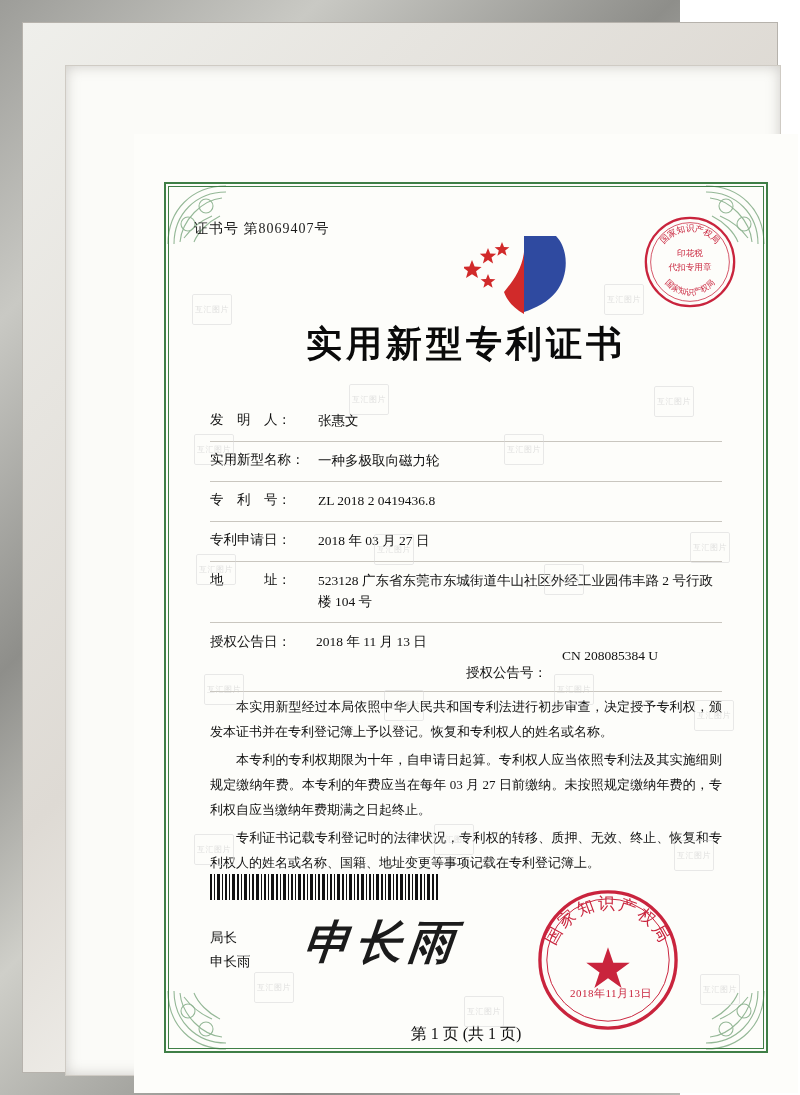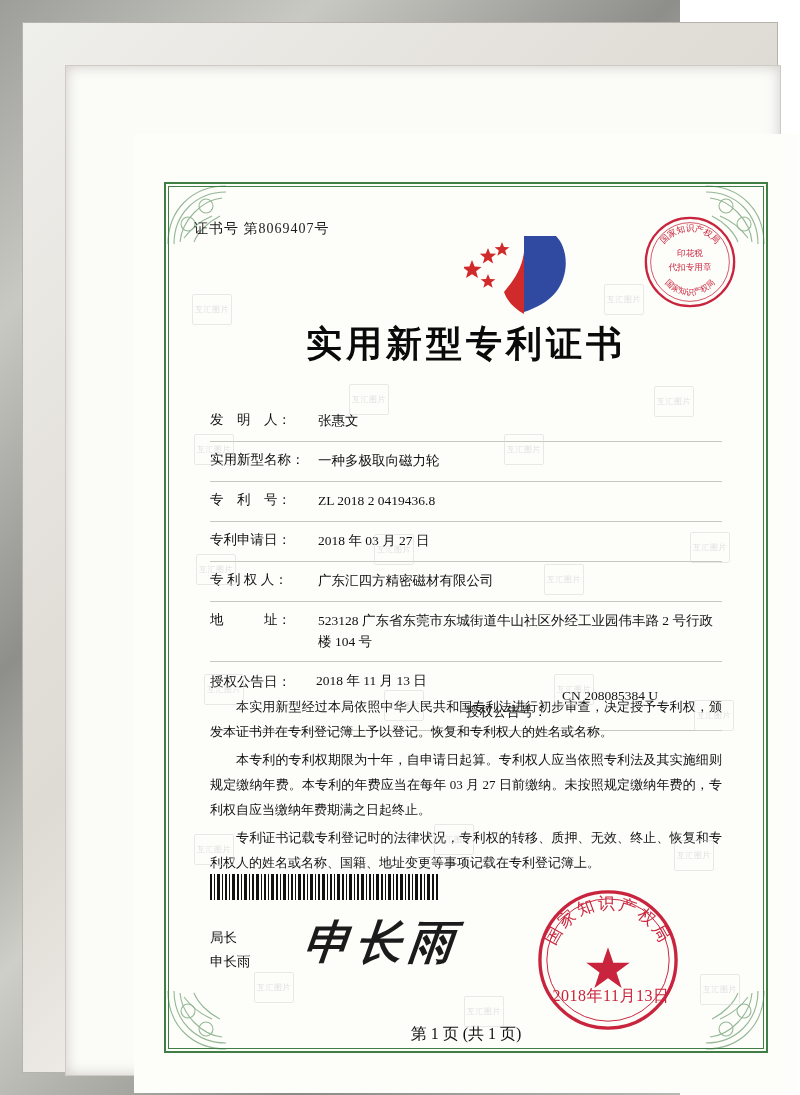--- a/index.html
+++ b/index.html
@@ -116,21 +116,21 @@
     font-family:"DejaVu Serif",serif;
     font-style:italic;font-weight:bold;
     letter-spacing:6px;
     transform:skewX(-6deg);
   }
   .seal-big{
     position:absolute;left:400px;top:752px;width:148px;height:148px;
   }
   .seal-date{
     position:absolute;left:404px;top:852px;width:146px;
-    text-align:center;font-size:16px;color:#c9243d;letter-spacing:.5px;
+    text-align:center;font-size:11px;color:#c9243d;letter-spacing:.5px;
   }
   .page-no{
     position:absolute;left:0;right:0;top:890px;
     text-align:center;font-size:16px;color:#111;
   }
 
   
   .wm{
     position:absolute;font-size:8px;color:#c8c8c8;opacity:.55;
     font-family:"Liberation Sans",sans-serif;
@@ -237,24 +237,20 @@
             <div class="lbl">实用新型名称：</div>
             <div class="val">一种多极取向磁力轮</div>
           </div>
           <div class="row">
             <div class="lbl">专　利　号：</div>
             <div class="val">ZL 2018 2 0419436.8</div>
           </div>
           <div class="row">
             <div class="lbl">专利申请日：</div>
             <div class="val">2018 年 03 月 27 日</div>
-          </div>
-          <div class="row">
-            <div class="lbl">专 利 权 人：</div>
-            <div class="val">广东汇四方精密磁材有限公司</div>
           </div>
           <div class="row">
             <div class="lbl">地　　　址：</div>
             <div class="val">523128 广东省东莞市东城街道牛山社区外经工业园伟丰路 2 号行政楼 104 号</div>
           </div>
           <div class="row-split">
             <div class="half">
               <div class="lbl">授权公告日：</div>
               <div class="val">2018 年 11 月 13 日</div>
             </div>

